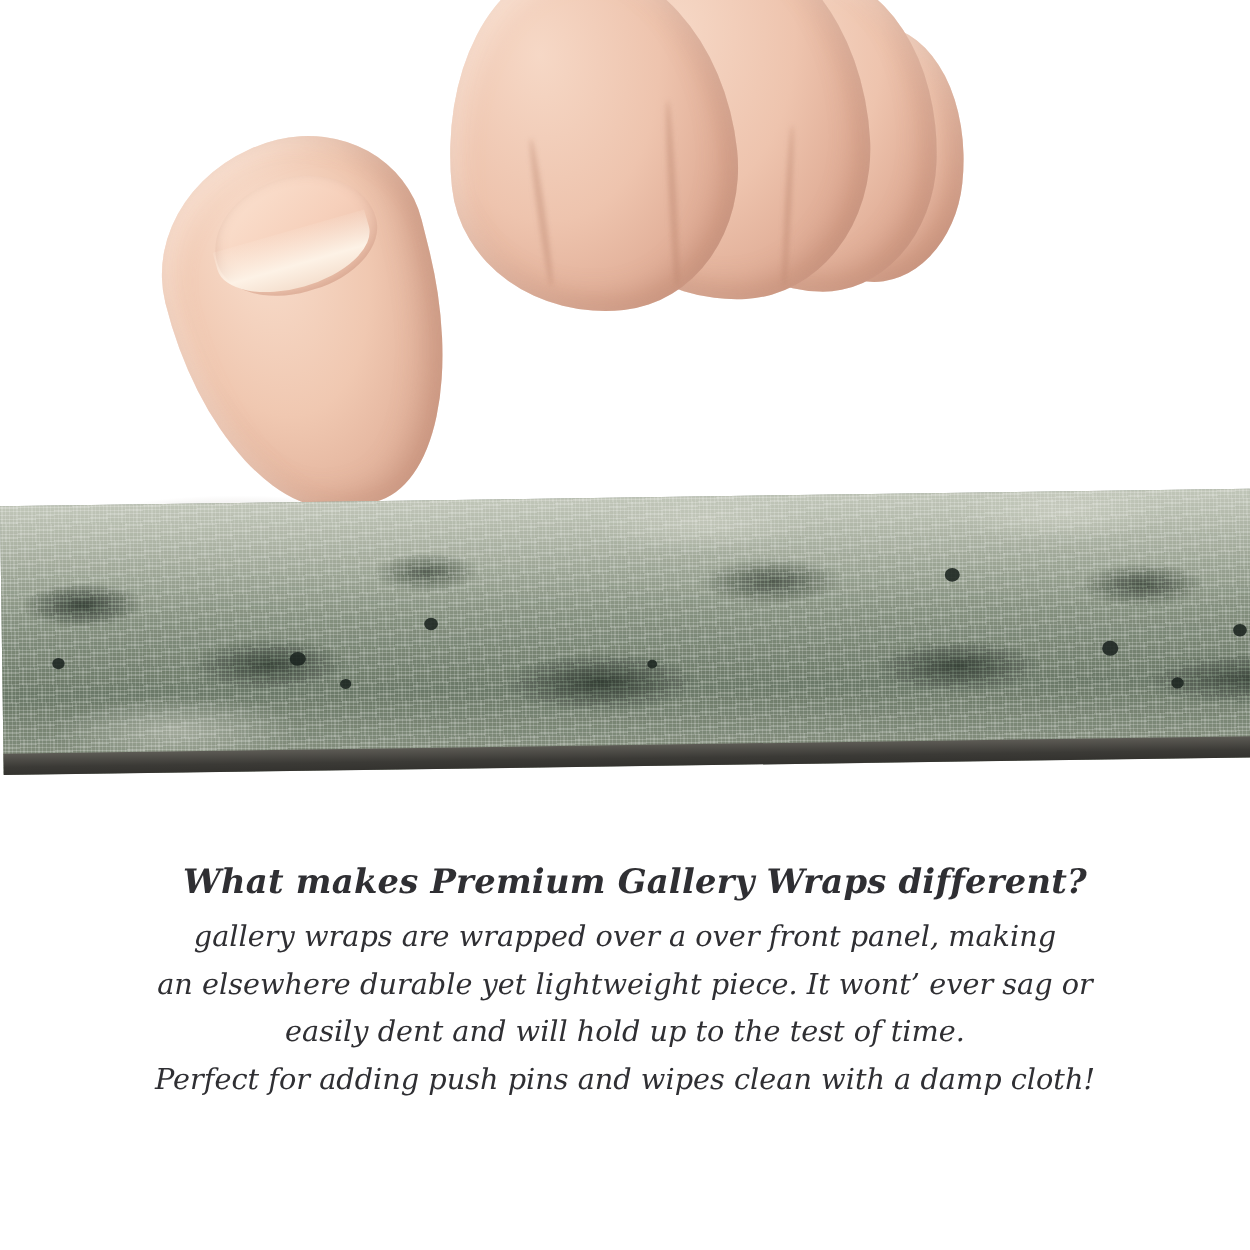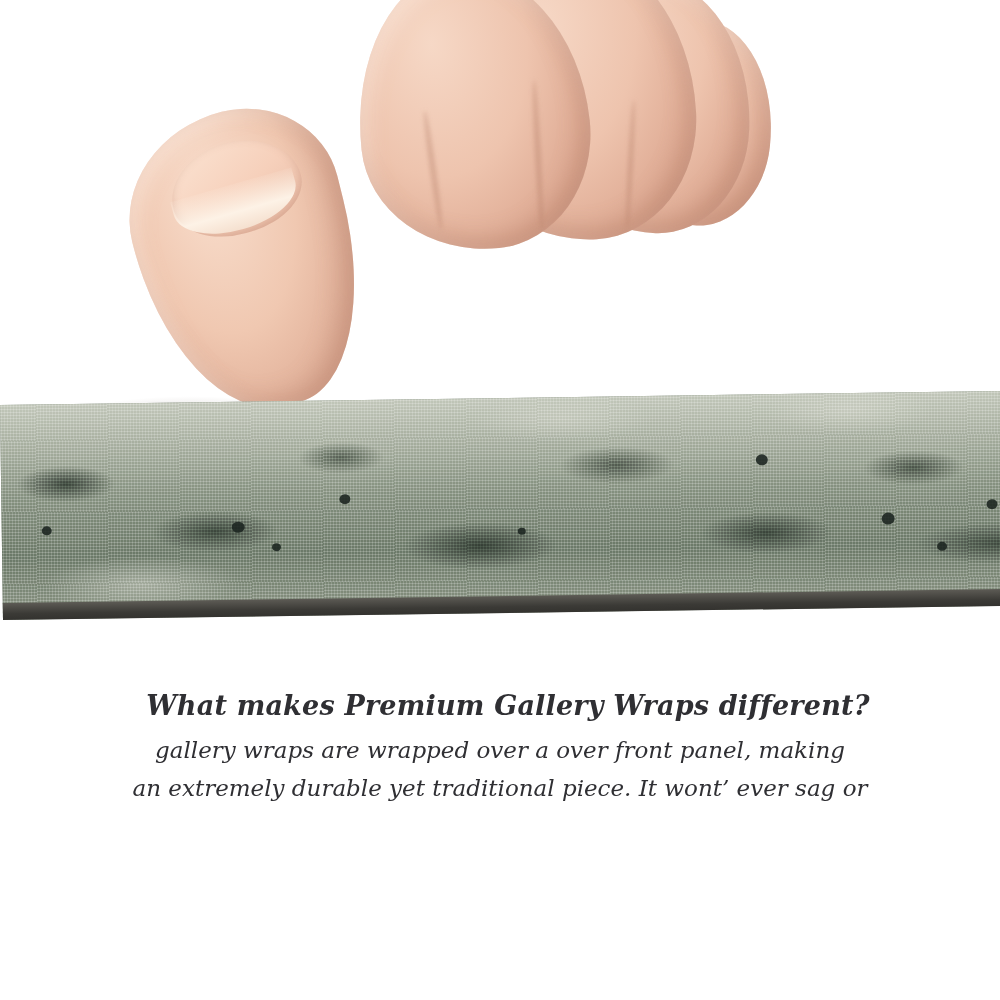--- a/index.html
+++ b/index.html
@@ -249,17 +249,19 @@
       <div class="panel-edge"></div>
       <div class="panel-edge-shadow"></div>
     </div>
 
   </div>
 
   <div class="caption">
     <h2>What makes Premium Gallery Wraps different?</h2>
     <p>
       <span class="line">gallery wraps are wrapped over a over front panel, making</span>
-      <span class="line">an extremely durable yet traditional piece. It wont’ ever sag or</span>
+      <span class="line">an elsewhere durable yet lightweight piece. It wont’ ever sag or</span>
+      <span class="line">easily dent and will hold up to the test of time.</span>
+      <span class="line">Perfect for adding push pins and wipes clean with a damp cloth!</span>
     </p>
   </div>
 
 </div>
 
 </body></html>

